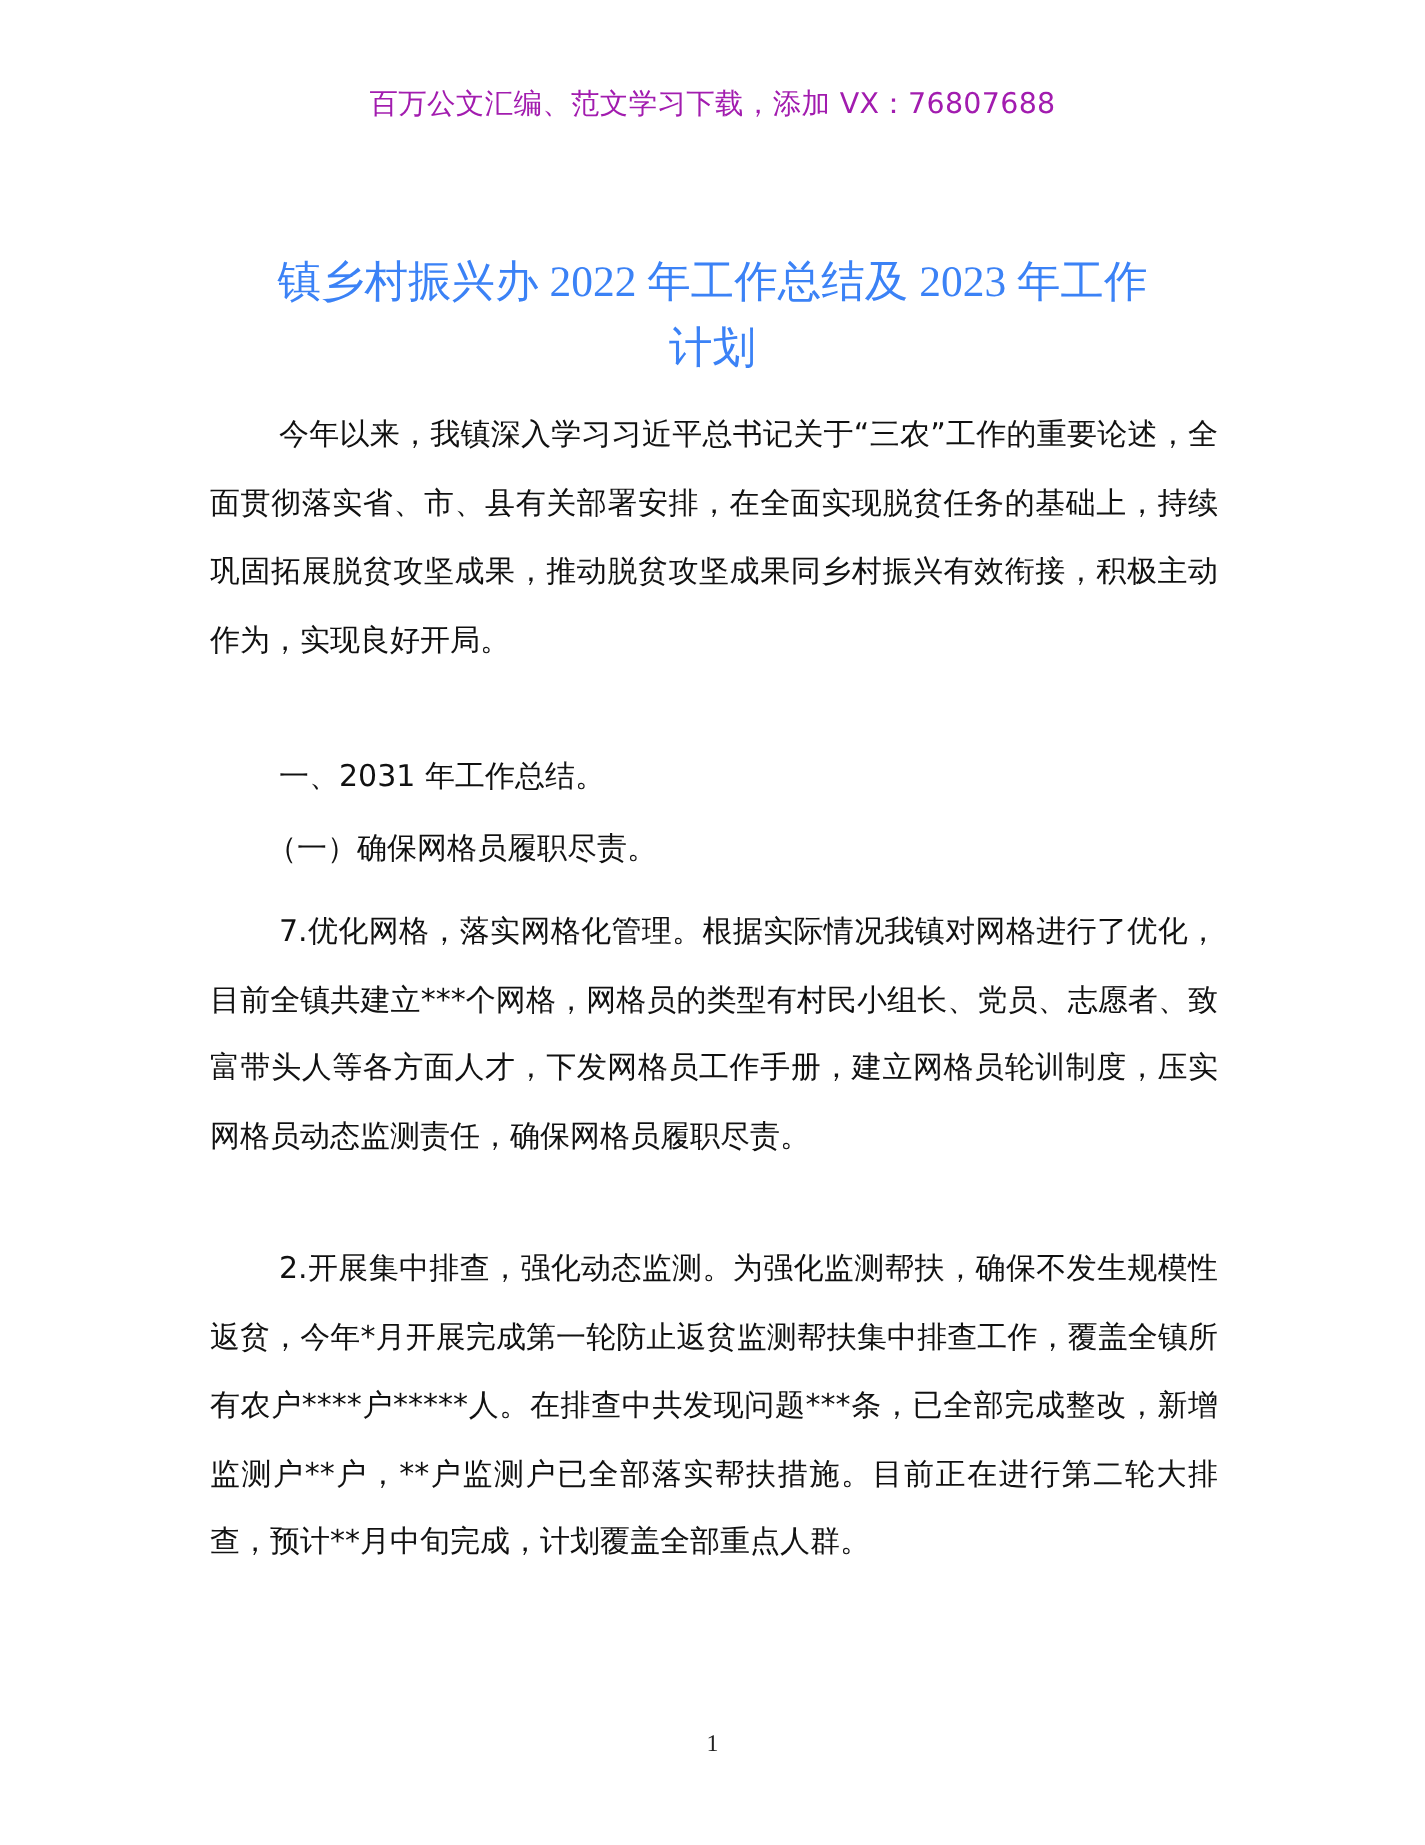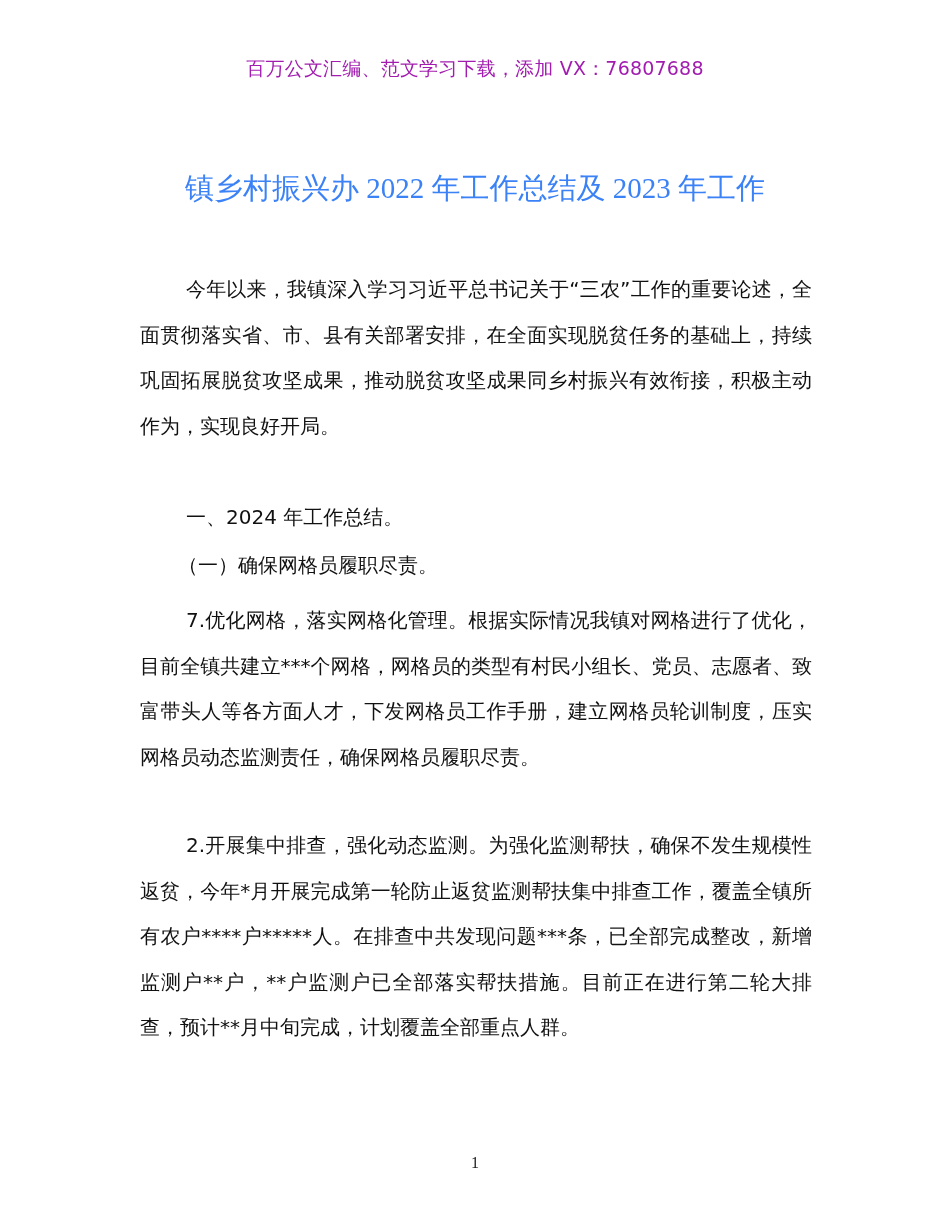--- a/index.html
+++ b/index.html
@@ -16,28 +16,29 @@
     .heading { text-indent: 46px; margin: 0; }
     .pagenum { position: absolute; top: 1154px; left: 0; width: 950px; text-align: center; font-family: "Liberation Serif", serif; font-size: 16px; color: #222; }
   </style>
 </head>
 <body>
 
 <div class="watermark">百万公文汇编、范文学习下载，添加 VX：76807688</div>
 
 <div class="title">
   <div>镇乡村振兴办 2022 年工作总结及 2023 年工作</div>
+  <div>计划</div>
 </div>
 
 <div class="body p1">
   <p class="para">今年以来，我镇深入学习习近平总书记关于“三农”工作的重要论述，全面贯彻落实省、市、县有关部署安排，在全面实现脱贫任务的基础上，持续巩固拓展脱贫攻坚成果，推动脱贫攻坚成果同乡村振兴有效衔接，积极主动作为，实现良好开局。</p>
 </div>
 
 <div class="body h1">
-  <p class="heading">一、2024 年工作总结。</p>
+  <p class="heading">一、2031 年工作总结。</p>
 </div>
 
 <div class="body h2">
   <p class="heading" style="text-indent:38px;">（一）确保网格员履职尽责。</p>
 </div>
 
 <div class="body p2">
   <p class="para">7.优化网格，落实网格化管理。根据实际情况我镇对网格进行了优化，目前全镇共建立***个网格，网格员的类型有村民小组长、党员、志愿者、致富带头人等各方面人才，下发网格员工作手册，建立网格员轮训制度，压实网格员动态监测责任，确保网格员履职尽责。</p>
 </div>
 

